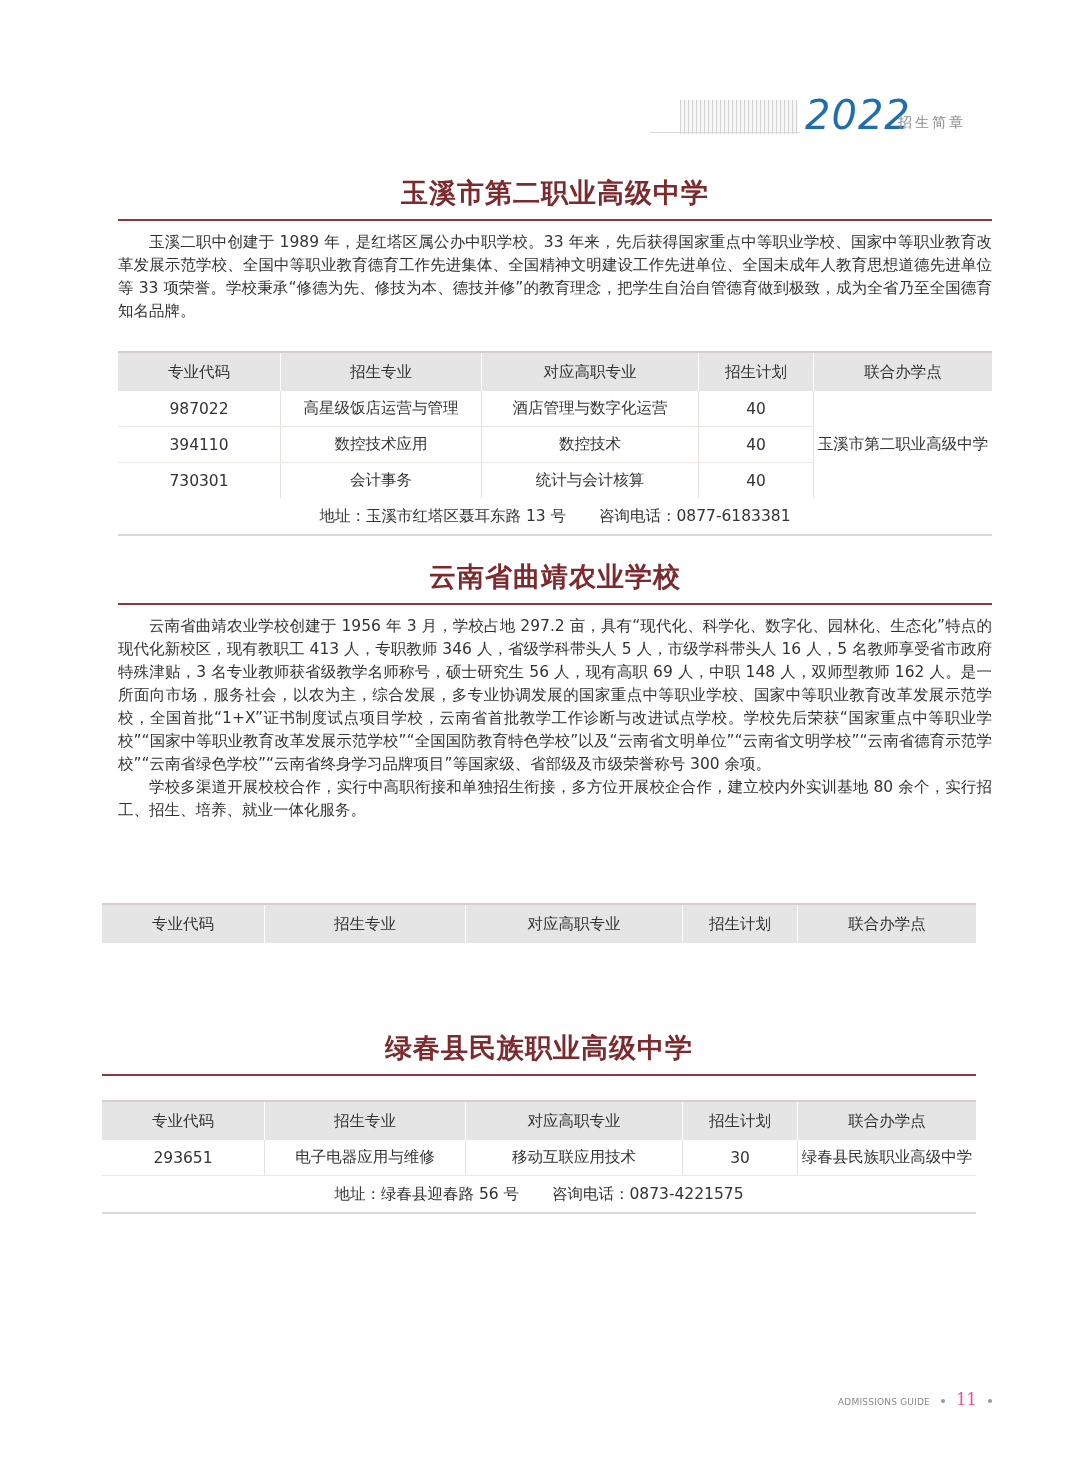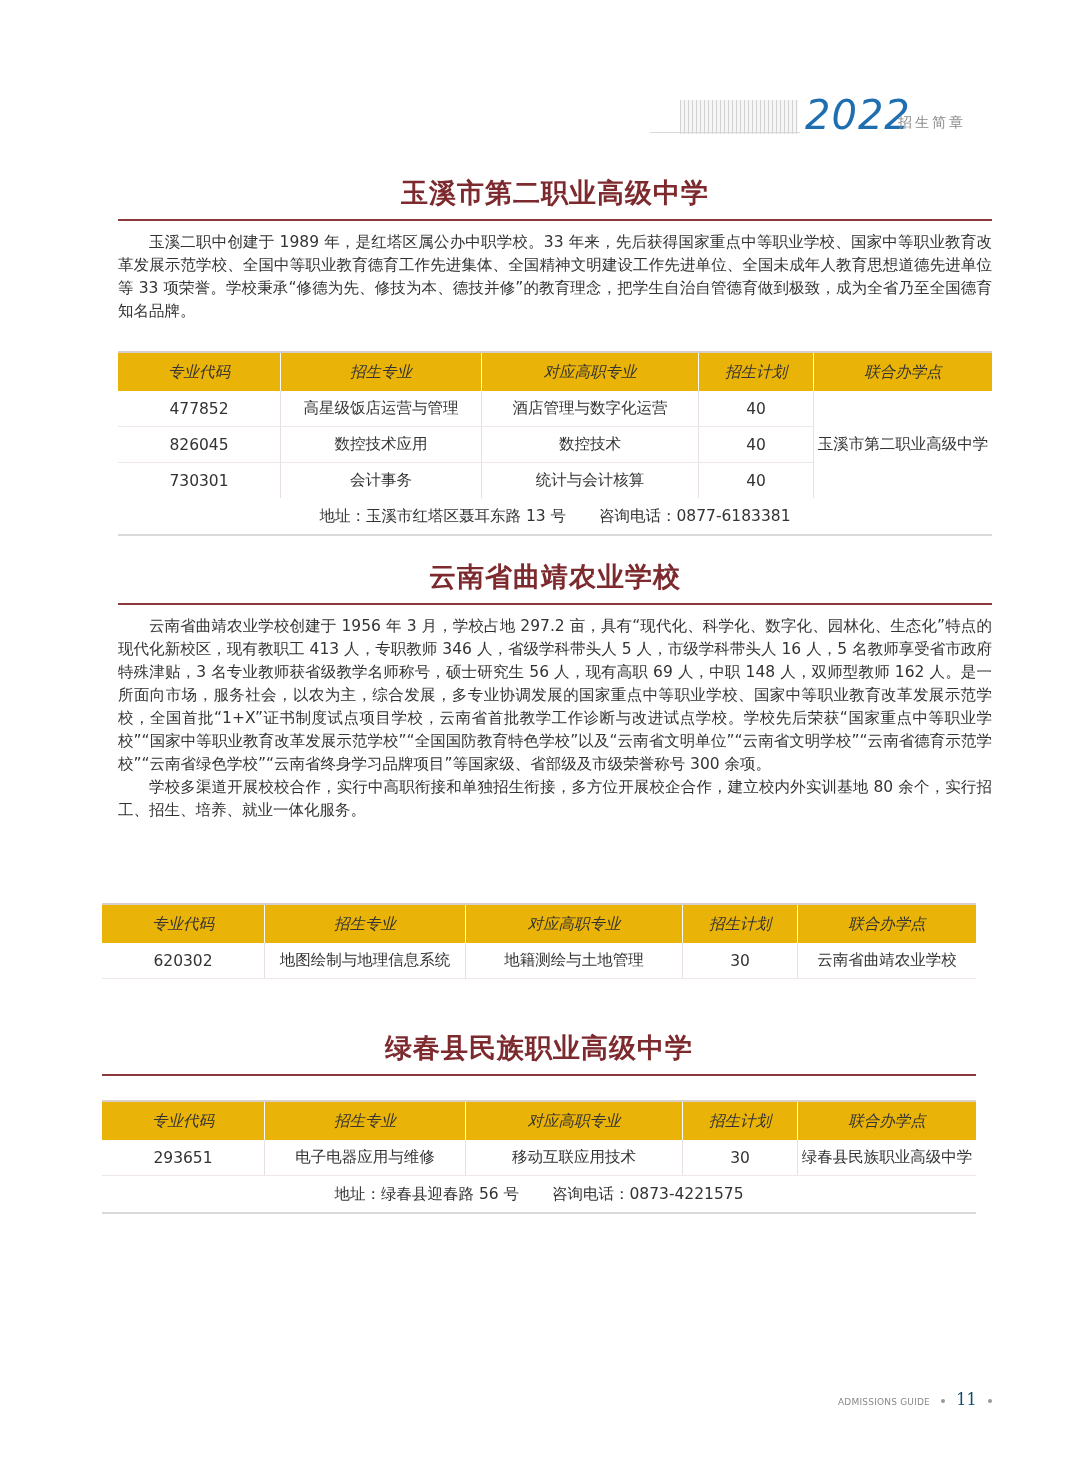--- a/index.html
+++ b/index.html
@@ -14,30 +14,30 @@
     font-style:italic; font-size:40px; color:#1f6fb0; letter-spacing:1px; }
   .header .sub { position:absolute; left:248px; top:18px; font-size:14px; color:#8a8a8a; letter-spacing:3px; }
 
   .section { position:absolute; left:118px; width:874px; }
   .sec-title { text-align:center; font-size:27px; font-weight:bold; color:#7d2a2e; letter-spacing:1px; height:40px; line-height:40px; }
   .sec-rule { height:2px; background:#8a3a3c; margin-top:6px; }
   .intro { font-size:15.5px; line-height:23px; color:#333; margin:10px 0 0 0; text-align:justify; }
   .intro p { margin:0; text-indent:2em; }
 
   table.majors { border-collapse:collapse; width:100%; font-size:15.5px; color:#333; }
-  table.majors th { background:#eab308; font-weight:normal; height:36px; color:#333;
-     border-left:1px solid #ffffff; border-top:2px solid #d8cfcc;font-style:italic; }
+  table.majors th { background:#e5e5e5; font-weight:normal; height:36px; color:#333;
+     border-left:1px solid #ffffff; border-top:2px solid #d8cfcc; }
   table.majors td { height:33px; text-align:center; border-left:1px solid #e8e0de; border-bottom:1px solid #eee7e5; }
   table.majors td:first-child, table.majors th:first-child { border-left:none; }
   table.majors tr.addr td { border:none; border-bottom:2px solid #d9d9d9; height:34px; }
   .addr span { margin:0 14px; }
 
   .footer { position:absolute; left:838px; top:1390px; font-size:9px; color:#888; letter-spacing:.2px; }
   .footer .dot { display:inline-block; width:4px; height:4px; border-radius:2px; background:#999; margin:0 8px 2px; }
-  .footer .pg { font-family:"DejaVu Serif",serif; font-size:16px; color:#0c4a6e; }
+  .footer .pg { font-family:"DejaVu Serif",serif; font-size:16px; color:#ec4899; }
 </style>
 </head>
 <body>
 
 <div class="header">
   <div class="bld"></div>
   <div class="baseline"></div>
   <div class="year">2022</div>
   <div class="sub">招生简章</div>
 </div>
@@ -51,28 +51,28 @@
   <table class="majors" style="margin-top:28px;">
     <tbody>
         <tr>
       <th style="width:160px">专业代码</th>
       <th style="width:198px">招生专业</th>
       <th style="width:214px">对应高职专业</th>
       <th style="width:112px">招生计划</th>
       <th>联合办学点</th>
     </tr>
     <tr>
-      <td>477852</td>
+      <td>987022</td>
       <td>高星级饭店运营与管理</td>
       <td>酒店管理与数字化运营</td>
       <td>40</td>
       <td rowspan="3" style="border-bottom:none;">玉溪市第二职业高级中学</td>
     </tr>
     <tr>
-      <td>826045</td>
+      <td>394110</td>
       <td>数控技术应用</td>
       <td>数控技术</td>
       <td>40</td>
     </tr>
     <tr>
       <td style="border-bottom:none;">730301</td>
       <td style="border-bottom:none;">会计事务</td>
       <td style="border-bottom:none;">统计与会计核算</td>
       <td style="border-bottom:none;">40</td>
     </tr>
@@ -96,27 +96,20 @@
 </div>
 <div class="section" style="top:903px; left:102px; width:874px;">
   <table class="majors">
     <tbody>
         <tr>
       <th style="width:160px">专业代码</th>
       <th style="width:198px">招生专业</th>
       <th style="width:214px">对应高职专业</th>
       <th style="width:112px">招生计划</th>
       <th>联合办学点</th>
-    </tr>
-    <tr>
-      <td>620302</td>
-      <td>地图绘制与地理信息系统</td>
-      <td>地籍测绘与土地管理</td>
-      <td>30</td>
-      <td>云南省曲靖农业学校</td>
     </tr>
   </tbody>
     </table>
 </div>
 
 <div class="section" style="top:1028px; left:102px; width:874px;">
   <div class="sec-title">绿春县民族职业高级中学</div>
   <div class="sec-rule"></div>
   <table class="majors" style="margin-top:24px;">
     <tbody>

